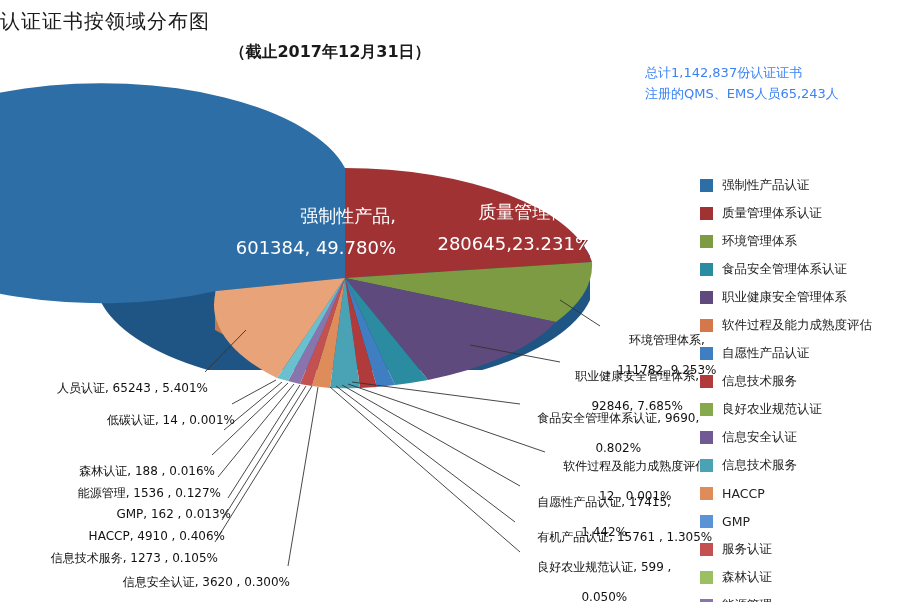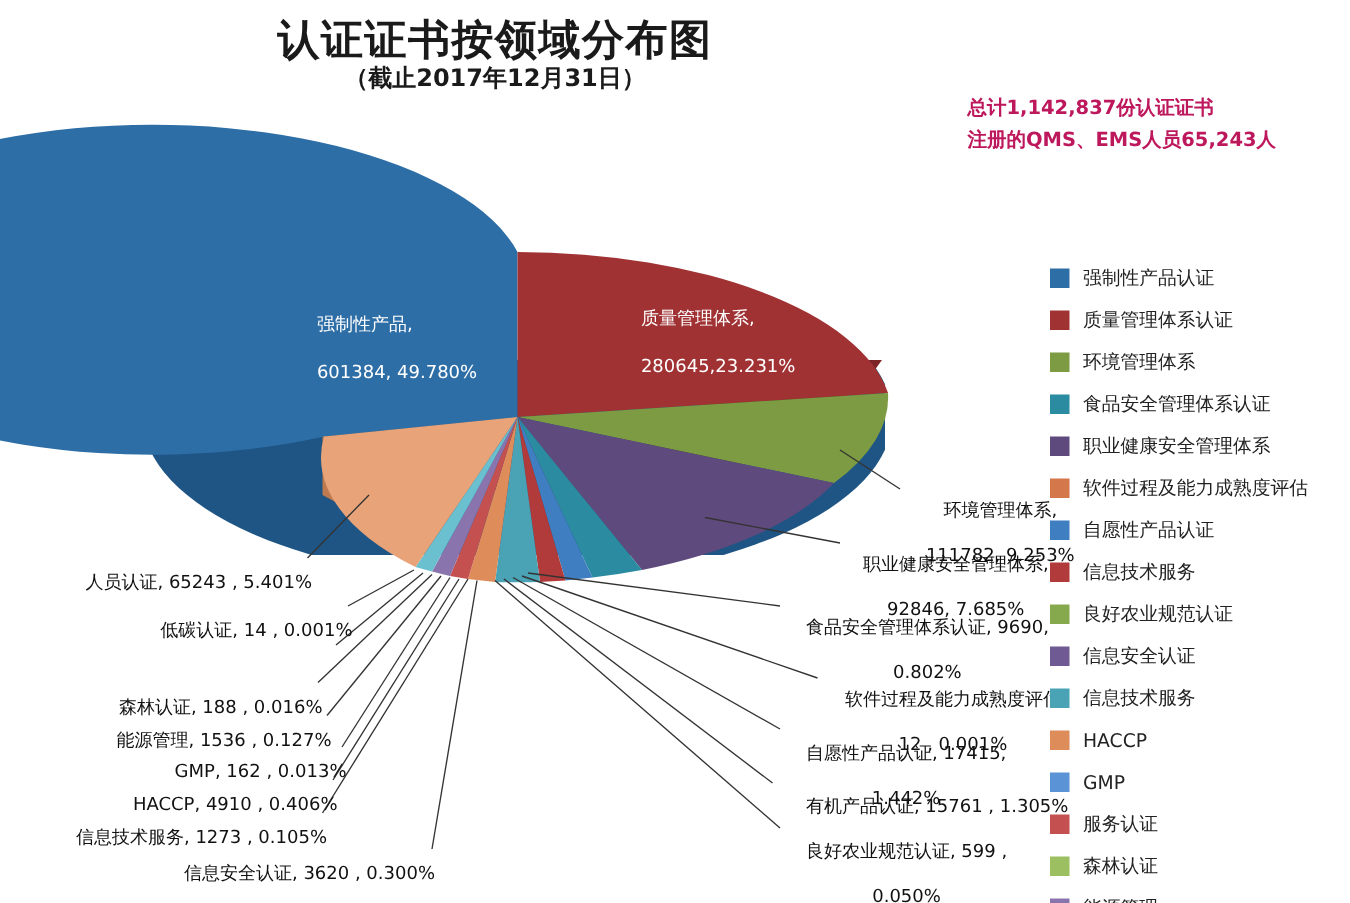--- a/index.html
+++ b/index.html
@@ -13,42 +13,41 @@
     position: relative;
     overflow: hidden;
     font-family: "DejaVu Sans", "Liberation Sans", sans-serif;
     color: #1a1a1a;
   }
   #title {
     position: absolute;
     left: 0;
     top: 8px;
     width: 660px;
-    text-align: center;
-    font-size: 28px;
-    font-weight: bold;
+    font-size: 20px;
+    font-weight: normal;
     letter-spacing: 1px;
   }
   #subtitle {
     position: absolute;
     left: 0;
     top: 42px;
     width: 660px;
     text-align: center;
     font-size: 16px;
     font-weight: bold;
   }
   #summary {
     position: absolute;
     left: 645px;
     top: 62px;
     font-size: 13px;
-    font-weight: bold;
+    font-weight: normal;
     line-height: 21px;
-    color: #be185d;
+    color: #3b82f6;
   }
   #chart-area {
     position: absolute;
     left: 0;
     top: 0;
     width: 700px;
     height: 602px;
   }
   #legend {
     position: absolute;
@@ -81,24 +80,24 @@
     white-space: pre;
   }
   .callout.right {
     text-align: center;
   }
   .callout.leftside {
     text-align: right;
   }
   .inlabel {
     position: absolute;
-    font-size: 12px;
+    font-size: 18px;
     line-height: 16px;
     color: #ffffff;
-    text-align: left;
+    text-align: right;
     white-space: pre;
     font-weight: normal;
   }
   svg.leaders {
     position: absolute;
     left: 0;
     top: 0;
     width: 700px;
     height: 602px;
     pointer-events: none;

